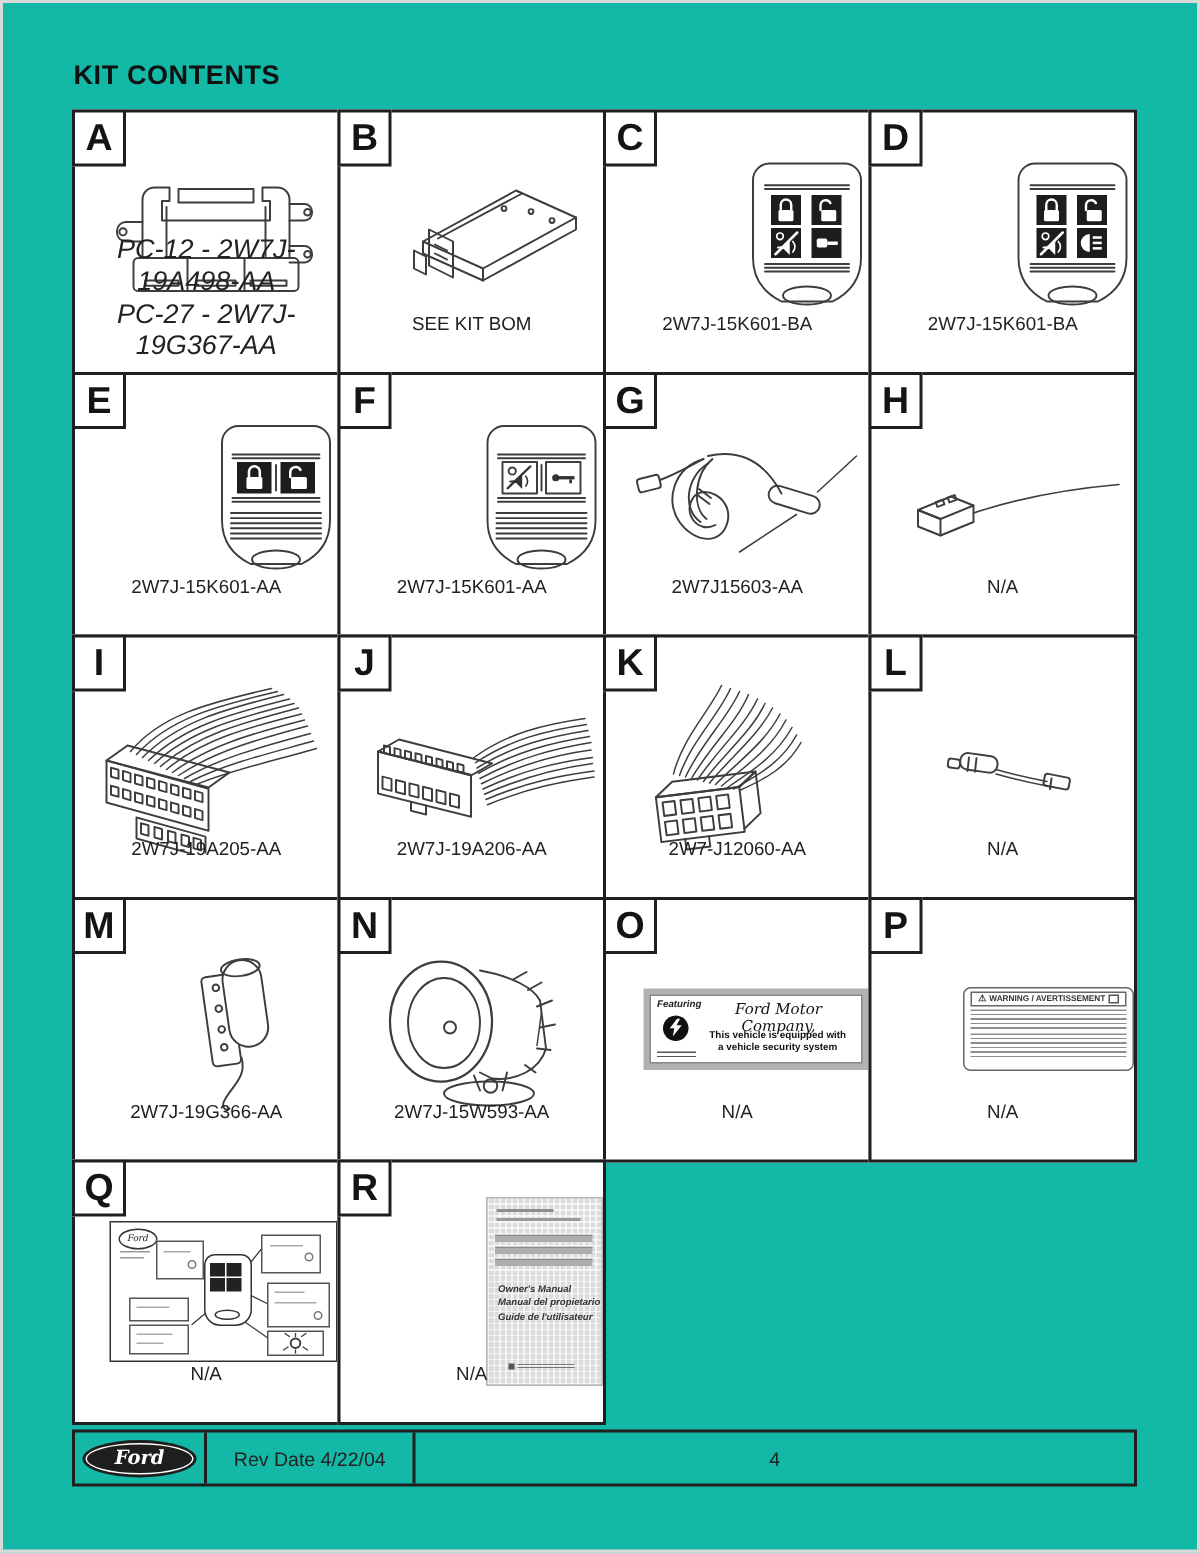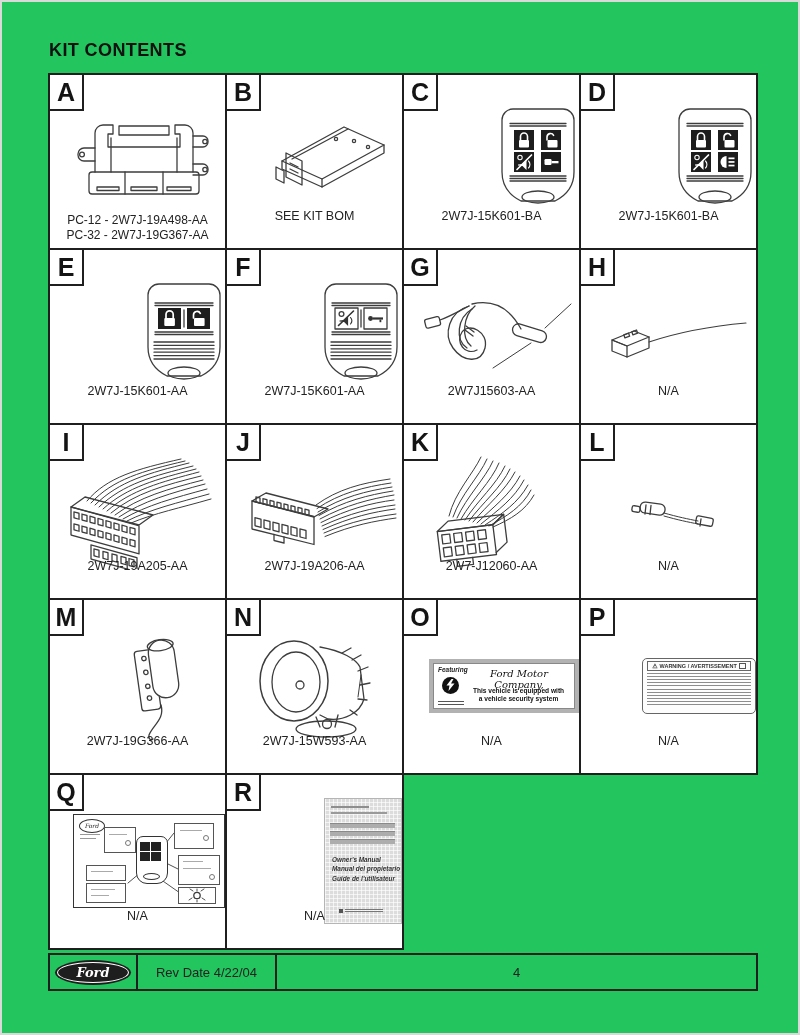--- a/index.html
+++ b/index.html
@@ -1,30 +1,30 @@
 <!DOCTYPE html>
 <html><head>
 <meta charset="utf-8">
 <style>
   html,body{margin:0;padding:0;background:#fff;}
-  .page{position:relative;width:800px;height:1035px;background:#22c55e;
+  .page{position:relative;width:800px;height:1035px;background:#14b8a6;
         border:2px solid #d9d9d9;box-sizing:border-box;overflow:hidden;
         font-family:"Liberation Sans",sans-serif;color:#1c1c1c;}
   .title{position:absolute;left:47px;top:38px;font-size:18px;font-weight:bold;
          letter-spacing:.4px;color:#111;}
   .grid{position:absolute;left:46px;top:71px;width:710px;height:877px;}
   .cell{position:absolute;width:179px;height:177px;border:2px solid #1f1f1f;
         box-sizing:border-box;background:#fff;}
   .letterbox{position:absolute;top:-2px;left:-2px;width:36px;height:38px;
         border:2px solid #1f1f1f;box-sizing:border-box;background:#fff;
         display:flex;align-items:center;justify-content:center;
         font-size:25px;font-weight:bold;color:#141414;}
   .caption{position:absolute;left:0;right:0;bottom:24px;text-align:center;
         font-size:12.5px;color:#222;line-height:1.2;}
-  .caption.two{bottom:6px;font-size:12px;}
+  .caption.two{bottom:6px;font-size:18px;font-style:italic;}
   .art{position:absolute;left:0;right:0;top:30px;bottom:32px;
        display:flex;align-items:center;justify-content:flex-end;}
   .art svg path,.art svg rect,.art svg ellipse,.art svg circle,.art svg line
        {stroke:#3d3d3d;fill:none;stroke-width:1.3;stroke-linecap:round;stroke-linejoin:round;}
   
   .decal{position:relative;width:150px;height:54px;background:#b2b2b2;
          box-shadow:inset 0 0 0 4px #b2b2b2, inset 0 0 0 5px #888;}
   .decal .inner{position:absolute;inset:5px;background:#fff;}
   .decal .featuring{position:absolute;top:2px;left:4px;font-size:6.5px;
          font-style:italic;font-weight:bold;color:#222;}
@@ -118,21 +118,21 @@
           <path d="M30,40 h-11 a6,6 0 0 0 -6,6 v1 a6,6 0 0 0 6,6 h11"></path>
             <circle cx="17" cy="46.5" r="2.4"></circle>
           <path d="M128,28 h10 a5,5 0 0 1 5,5 v1 a5,5 0 0 1 -5,5 h-10"></path>
             <circle cx="140" cy="33.5" r="2.2"></circle>
           <path d="M128,56 h10 a5,5 0 0 1 5,5 v1 a5,5 0 0 1 -5,5 h-10"></path>
             <circle cx="140" cy="61.5" r="2.2"></circle>
         </svg>
       </div>
       <div class="caption two">
         <div>PC-12 - 2W7J-19A498-AA</div>
-        <div>PC-32 - 2W7J-19G367-AA</div>
+        <div>PC-27 - 2W7J-19G367-AA</div>
       </div>
     </div>
 
     <div class="cell" style="left:177px;top:0;">
       <div class="letterbox">B</div>
       <div class="art">
         <svg width="160" height="100" viewBox="0 0 160 100">
           <path d="M40,50 L102,16 L142,34 L80,68 Z"></path>
           <path d="M40,50 v8 L80,76 v-8"></path>
           <path d="M80,76 L142,42 v-8"></path>

